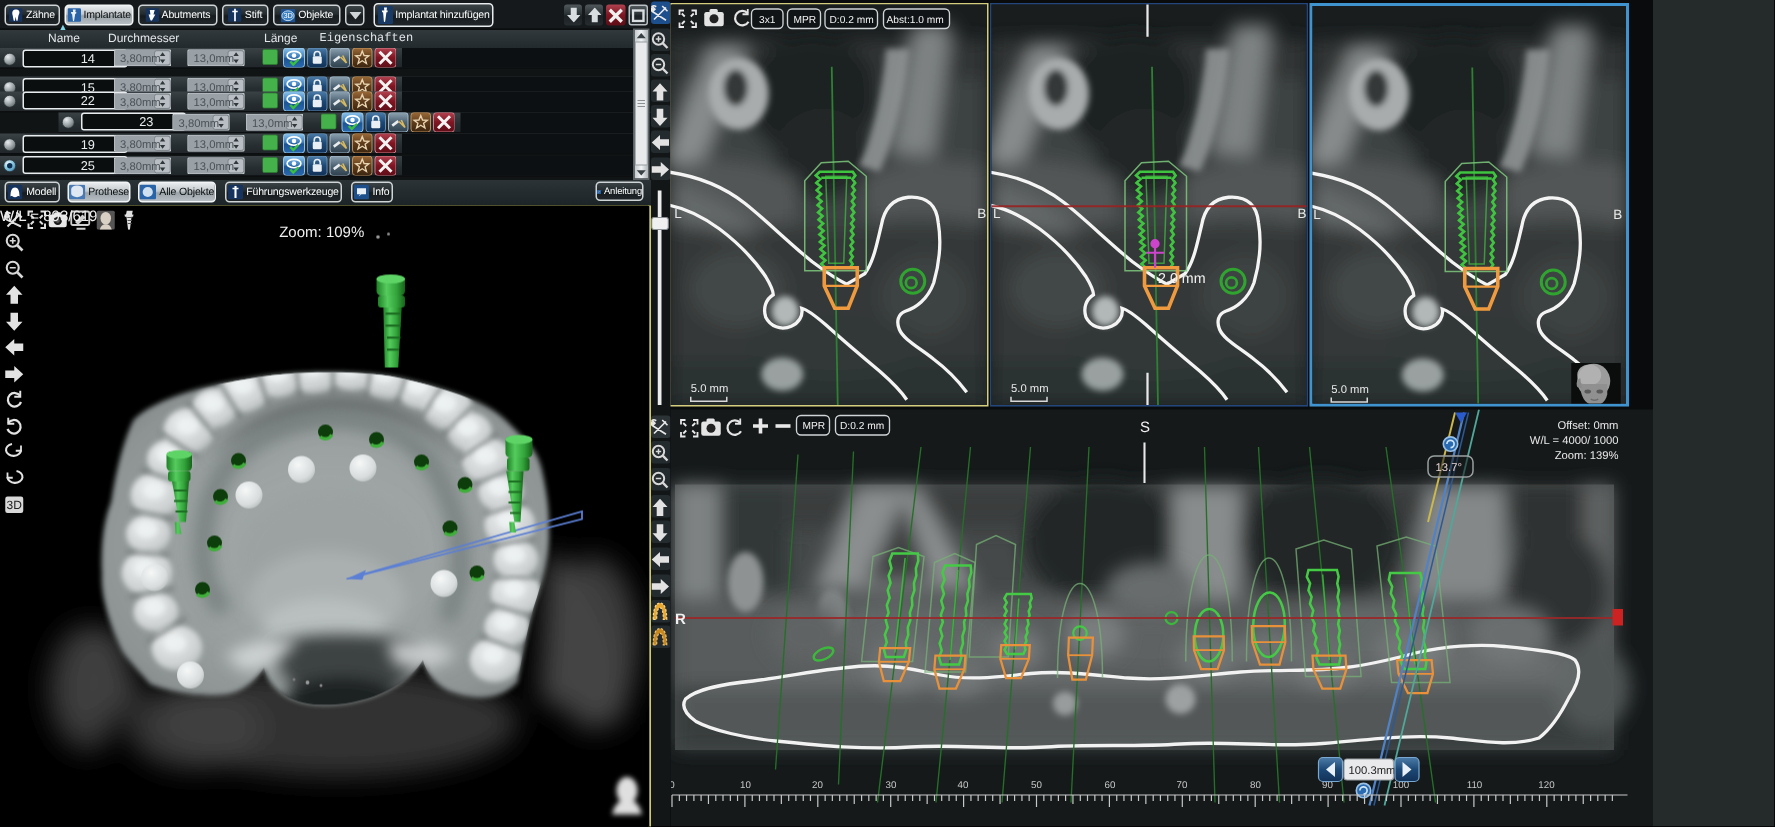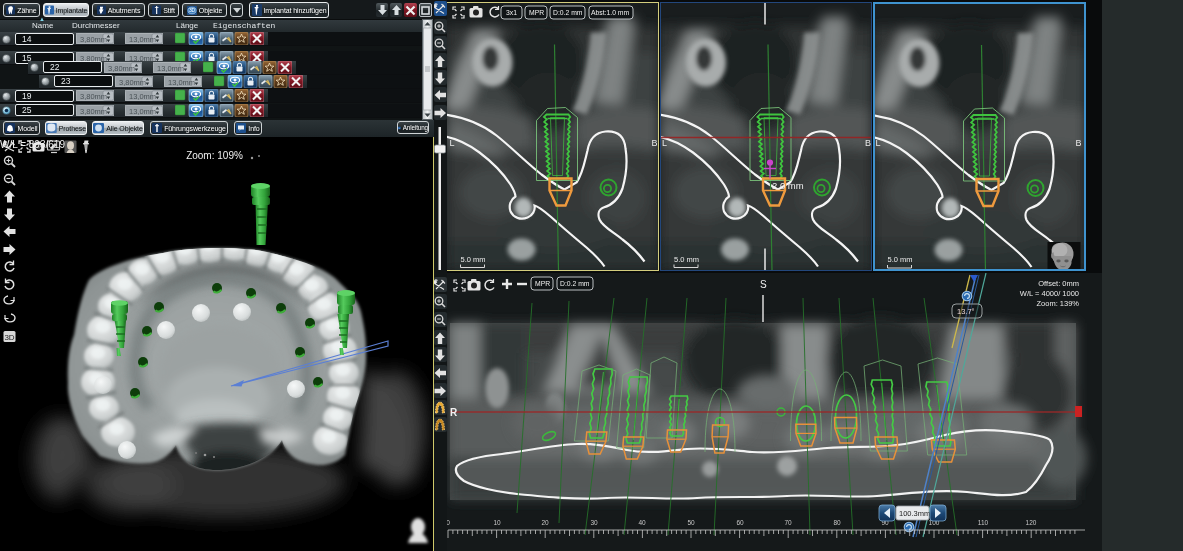--- a/index.html
+++ b/index.html
@@ -9,21 +9,21 @@
 .btn{position:absolute;box-sizing:border-box;border:1px solid #cfd4d6;border-radius:3px;
   background:linear-gradient(#3b4347,#242b2e 45%,#161c1e 55%,#20262a);
   color:#fff;font-size:7px;display:flex;align-items:center;justify-content:center;white-space:nowrap;overflow:hidden;letter-spacing:-0.1px;}
 .btn.sel{background:linear-gradient(#e8ebed,#c2c8cc 45%,#9aa3a8 55%,#b8bfc4);color:#0a0d0e;border-color:#f2f5f6;}
 .tbtn{position:absolute;box-sizing:border-box;border-radius:2px;
   background:linear-gradient(#50585c,#2c3336 45%,#1b2124 55%,#262c30);
   display:flex;align-items:center;justify-content:center;}
 .txt{position:absolute;white-space:nowrap;}
 .row{width:422px;height:13px;background:linear-gradient(#3a4246,#272e31 60%,#20262a);border-bottom:1px solid #0c0e10;}
 .row::after{content:"";position:absolute;left:268px;top:0;width:154px;height:13px;background:#0d1012;}
-.namef{left:15px;top:0.5px;width:51px;height:10px;background:#0b0e0f;border:1.5px solid #e8ecee;border-radius:2px;color:#e8ecee;font-size:8.5px;line-height:10px;padding-left:6px;}
+.namef{left:15px;top:0.5px;width:51px;height:10px;background:#0b0e0f;border:1.5px solid #e8ecee;border-radius:2px;color:#e8ecee;font-size:8.5px;line-height:10px;padding-left:17px;}
 </style>
 </head>
 <body>
 <div id="root">
 
   <svg width="0" height="0" style="position:absolute">
     <defs>
       <linearGradient id="blubtn" x1="0" y1="0" x2="0" y2="1">
         <stop offset="0" stop-color="#8cc3ea"></stop>
           <stop offset=".45" stop-color="#3d7fc0"></stop>
@@ -137,21 +137,21 @@
 
   <circle cx="162" cy="185" r="8" fill="none" stroke="#2fa42f" stroke-width="2"></circle>
   <circle cx="161" cy="186" r="3.6" fill="none" stroke="#2fa42f" stroke-width="1.8"></circle>
 
   <text x="14" y="259" font-size="7.5" fill="#e8e8e8" font-family="Liberation Sans">5.0 mm</text>
   <path d="M14 262 v3 h24 v-3" fill="none" stroke="#d8d8d8" stroke-width="1"></path>
 </symbol>
     </defs>
   </svg>
 
-  <div class="abs" id="tablepanel" style="left:0;top:0;width:434px;height:137px;background:#101415;">
+  <div class="abs" id="tablepanel" style="left:0;top:0;width:434px;height:137px;background:#101415;text-align:center;">
 
     <div class="abs" style="left:0;top:0;width:434px;height:19px;background:#15191b;"></div>
     <div class="btn" style="left:3px;top:3px;width:37px;height:14px;">
       <svg width="9" height="10" viewBox="0 0 11 11" style="margin-right:2px">
           <rect width="11" height="11" rx="1" fill="#16335e"></rect>
           <path d="M3.2 2 c1,-1.4 4.6,-1.4 5.2,0.6 c0.5,1.6 -0.6,2.4 -0.8,3.8 l-0.5,3.2 c-0.2,1 -1,1 -1.2,0 l-0.4,-2.6 l-0.6,2.6 c-0.2,1 -1,1 -1.2,0 L3.1 6.4 C2.8 5 2.2 3.4 3.2 2z" fill="#fff"></path>
         </svg>
       Zähne</div>
     <div class="btn sel" style="left:43px;top:3px;width:46px;height:14px;">
       <svg width="9" height="10" viewBox="0 0 11 11" style="margin-right:2px">
@@ -246,21 +246,21 @@
             <text x="4" y="8.6" font-size="7.5" fill="#4a5257" font-family="Liberation Sans">3,80mm</text>
           </svg>
       <svg class="abs" style="left:125px;top:1px" width="38" height="11" viewBox="0 0 38 11">
             <use href="#spinner"></use>
             <text x="4" y="8.6" font-size="7.5" fill="#4a5257" font-family="Liberation Sans">13,0mm</text>
           </svg>
       <svg class="abs" style="left:175px;top:0px" width="89" height="13" viewBox="0 0 89 13">
             <use href="#rowbtns"></use>
           </svg>
     </div>
-<div class="abs row" style="left:0;top:60.6px;margin-left:28px;">
+<div class="abs row" style="left:0;top:60.6px;">
       <svg class="abs" style="left:2px;top:2.5px" width="9" height="9" viewBox="0 0 9 9">
             <circle cx="4.5" cy="4.5" r="4" fill="url(#radiogray)" stroke="#2a3134" stroke-width="0.5"></circle>
           </svg>
       <div class="abs namef">22</div>
       <svg class="abs" style="left:76px;top:1px" width="38" height="11" viewBox="0 0 38 11">
             <use href="#spinner"></use>
             <text x="4" y="8.6" font-size="7.5" fill="#4a5257" font-family="Liberation Sans">3,80mm</text>
           </svg>
       <svg class="abs" style="left:125px;top:1px" width="38" height="11" viewBox="0 0 38 11">
             <use href="#spinner"></use>

